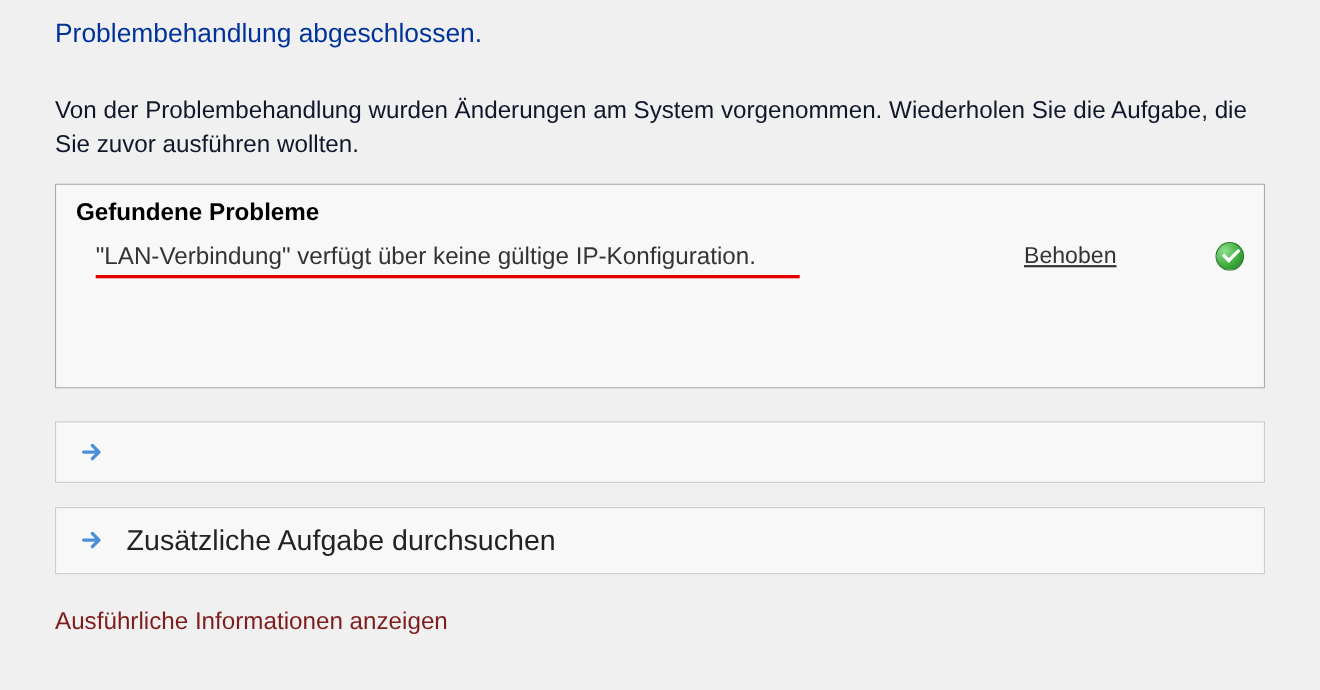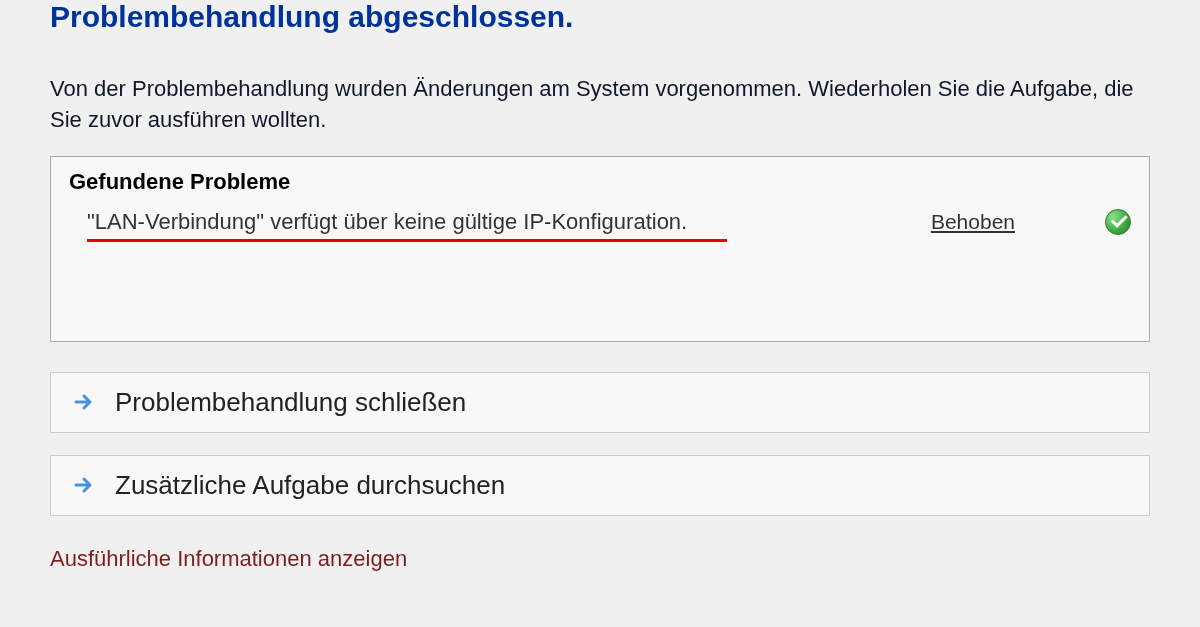--- a/index.html
+++ b/index.html
@@ -6,24 +6,25 @@
     body {
       font-family: 'Segoe UI', Tahoma, sans-serif;
       background: #f0f0f0;
       width: 1200px;
       height: 627px;
       overflow: hidden;
       padding: 0 50px;
     }
     .heading {
       color: #003399;
-      font-size: 30px;
-      font-weight: 700;
+      font-size: 24px;
+      font-weight: 400;
       padding-top: 0;
       margin-bottom: 40px;
+      margin-top: 17px;
     }
     .description {
       color: #0f172a;
       font-size: 22px;
       line-height: 1.4;
       margin-bottom: 20px;
     }
     .problems-box {
       border: 1px solid #aaa;
       background: #f8f8f8;
@@ -129,21 +130,20 @@
     <span class="check-icon"></span>
   </div>
 </div>
 
 <div class="option-button">
   <span class="arrow-icon">
     <svg width="24" height="24" viewBox="0 0 24 24">
       <path d="M4 12 L16 12 M12 6 L18 12 L12 18" fill="none" stroke="#4a90d9" stroke-width="3" stroke-linecap="round" stroke-linejoin="round"></path>
     </svg>
   </span>
-  <span class="option-label">Problembehandlung schließen</span>
 </div>
 
 <div class="option-button">
   <span class="arrow-icon">
     <svg width="24" height="24" viewBox="0 0 24 24">
       <path d="M4 12 L16 12 M12 6 L18 12 L12 18" fill="none" stroke="#4a90d9" stroke-width="3" stroke-linecap="round" stroke-linejoin="round"></path>
     </svg>
   </span>
   <span class="option-label">Zusätzliche Aufgabe durchsuchen</span>
 </div>

